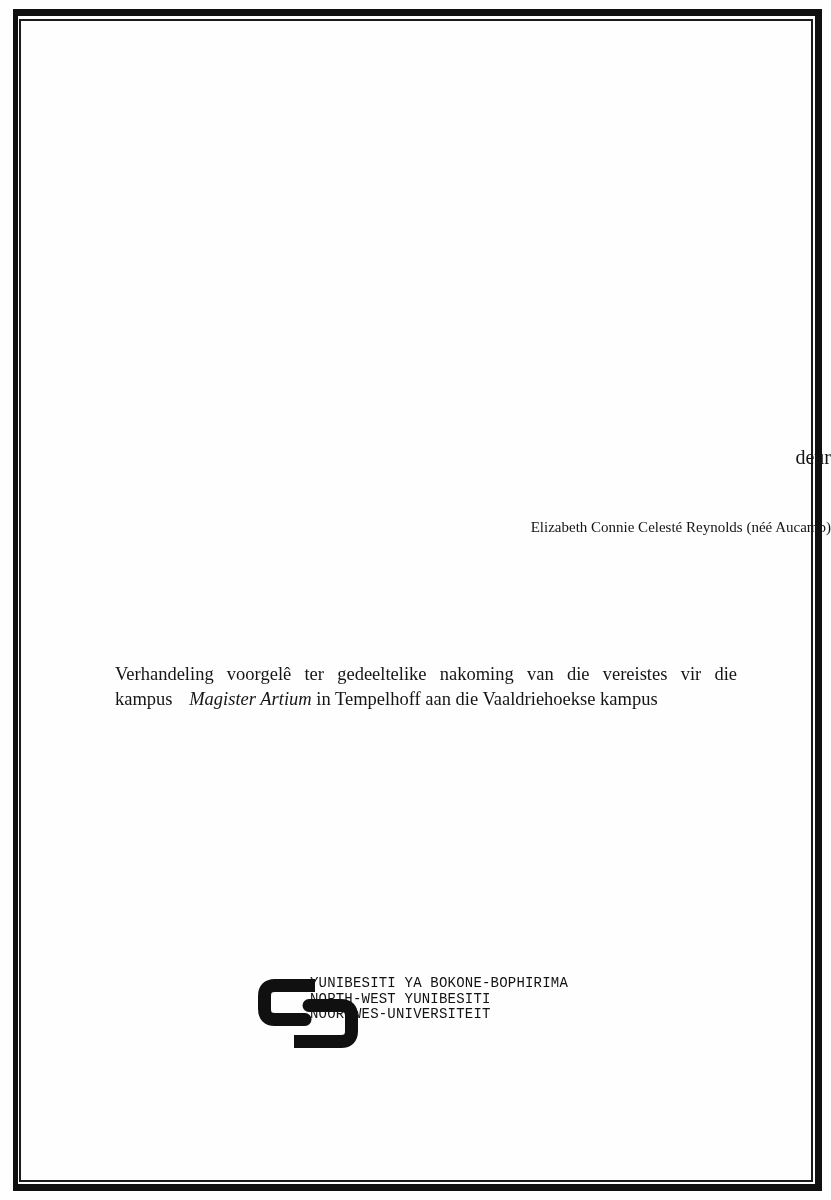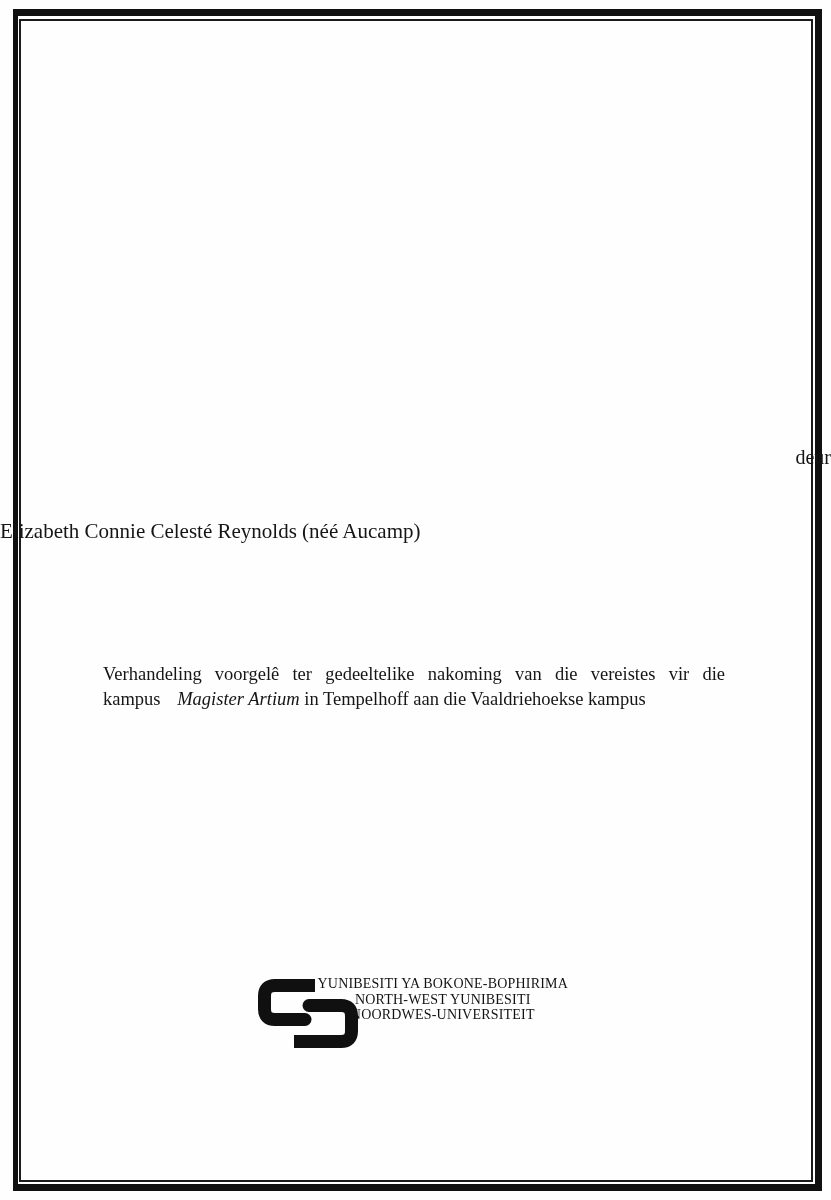--- a/index.html
+++ b/index.html
@@ -36,26 +36,26 @@
   .byline {
     position: absolute;
     left: 4px; right: 0; top: 434px;
     text-align: right;
     font-size: 20px;
     margin-top: 12px;
   }
   .author {
     position: absolute;
     left: 0; right: 0; top: 519px;
-    text-align: left;
-    font-size: 21px;
+    text-align: right;
+    font-size: 15px;
   }
   .declaration {
     position: absolute;
-    left: 103px; top: 662px;
+    left: 115px; top: 662px;
     width: 622px;
     font-size: 18.5px;
     line-height: 24.5px;
   }
   .justified-line {
     text-align: justify;
     text-align-last: justify;
   }
   .declaration .em { font-style: italic; margin-left: 12px; }
   .supervisor-block {
@@ -70,22 +70,22 @@
     pointer-events: none;
   }
   .logo-mark {
     position: absolute;
     left: 258px; top: 979px;
     width: 100px; height: 71px;
   }
   .logo-text {
     position: absolute;
     right: 263px; top: 976px;
-    text-align: center;
-    font-family: Liberation Serif, serif;
+    text-align: left;
+    font-family: Liberation Mono, monospace;
     font-size: 14px;
     line-height: 15.6px;
     letter-spacing: 0.2px;
     color: #121212;
     white-space: nowrap;
   }
 </style>
 </head>
 <body>
 

